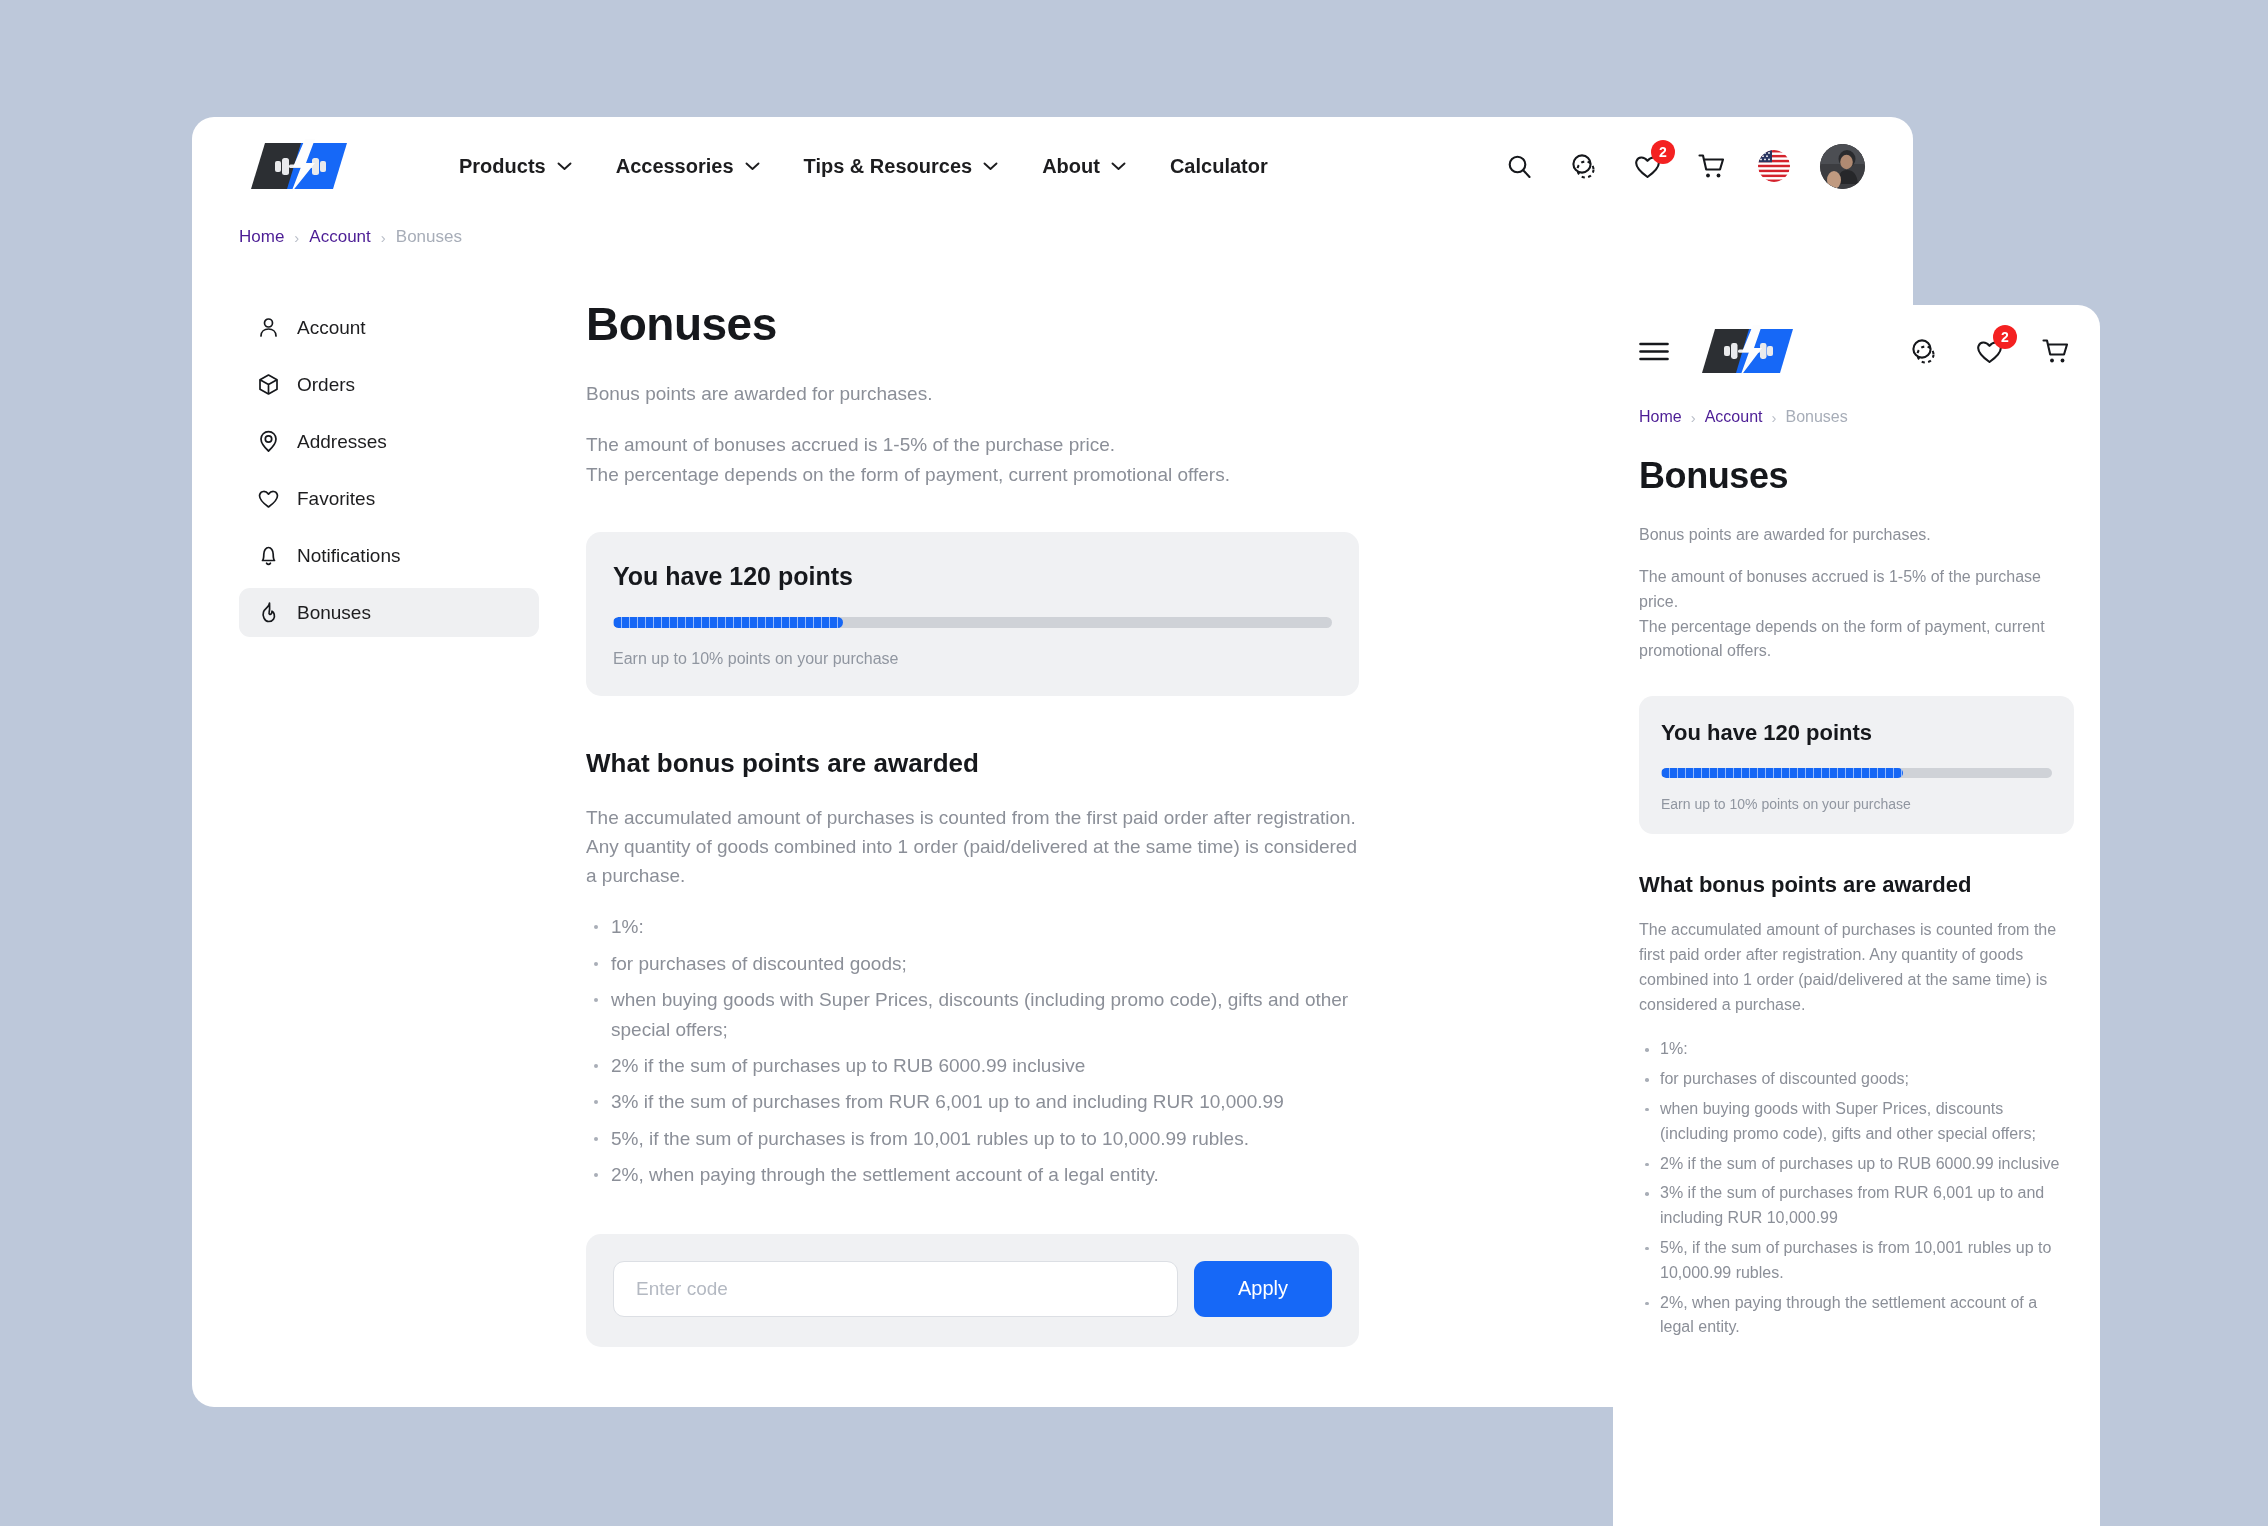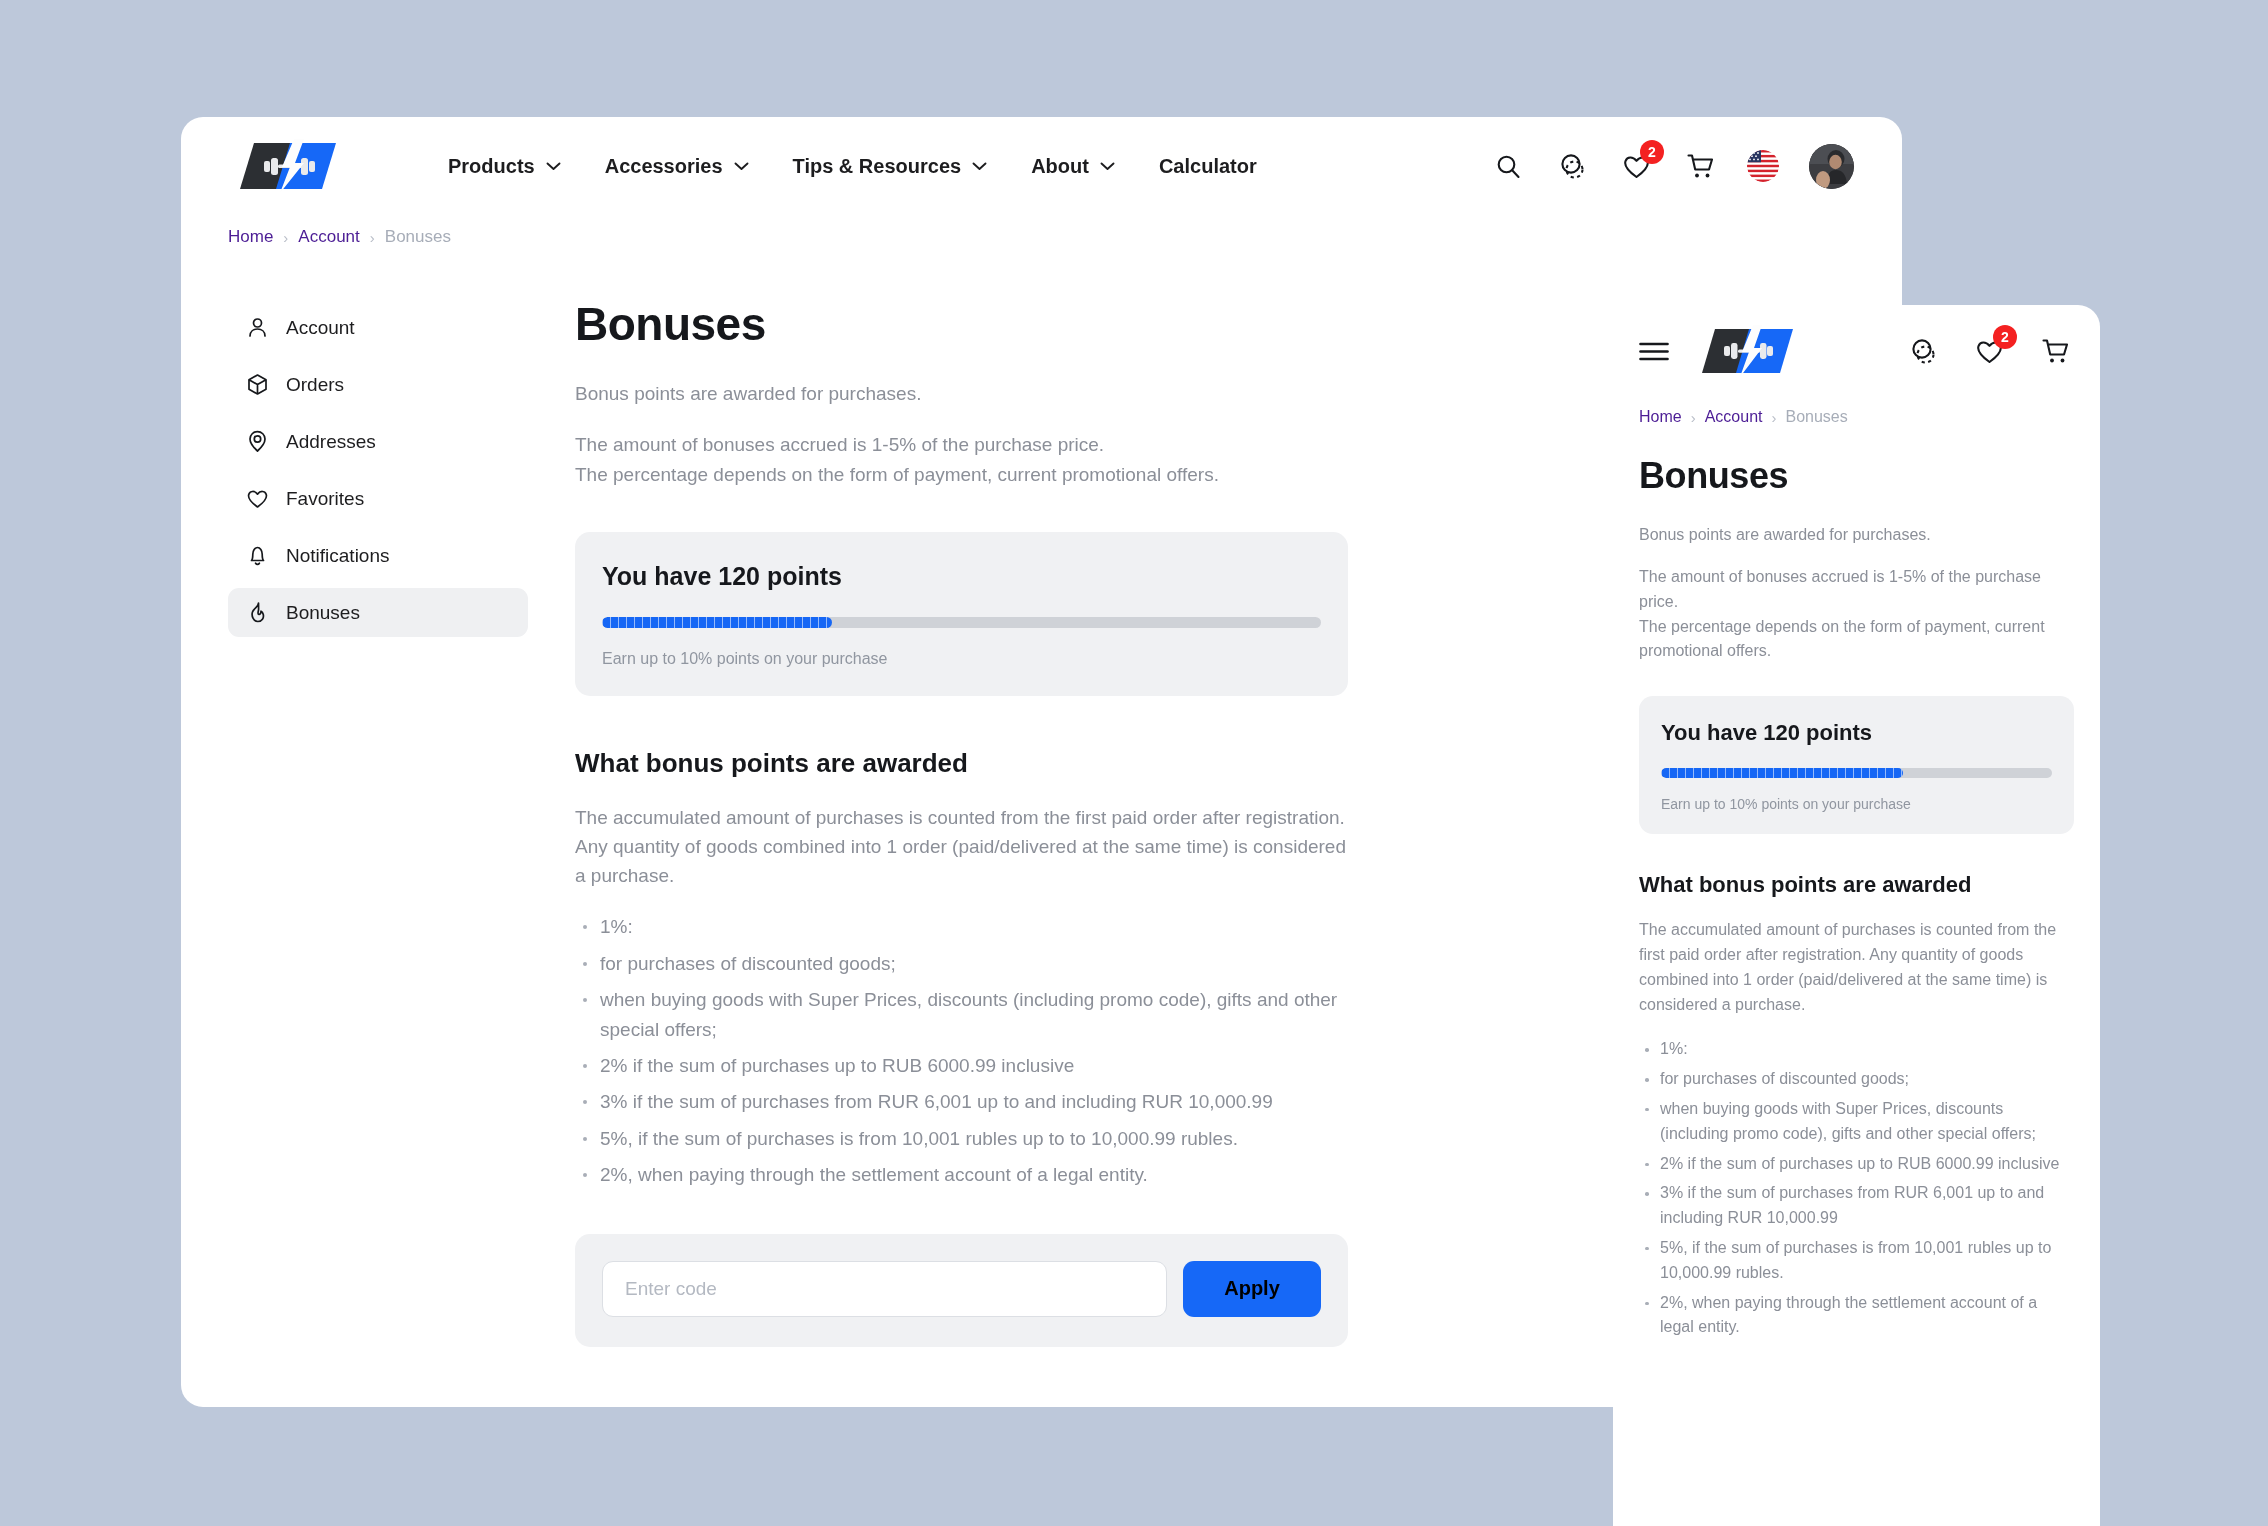--- a/index.html
+++ b/index.html
@@ -6,21 +6,21 @@
   html, body {
     width: 2268px; height: 1526px;
     background: #bdc8da;
     font-family: "Liberation Sans", sans-serif;
     overflow: hidden;
   }
   .stage { position: relative; width: 2268px; height: 1526px; }
 
   
   .desktop {
-    position: absolute; left: 181px; top: 117px;
+    position: absolute; left: 192px; top: 117px;
     width: 1721px; height: 1290px;
     background: #ffffff;
     border-radius: 22px;
     overflow: hidden;
   }
   .dk-header {
     height: 98px; display: flex; align-items: center;
     padding: 0 48px 0 47px;
   }
   .logo { width: 122px; height: 62px; flex: none; }
@@ -115,21 +115,21 @@
   }
   .promo-row { display: flex; gap: 16px; align-items: flex-start; }
   .code-input {
     flex: 1; height: 56px; border: 1px solid #dcdfe4; border-radius: 11px;
     background: #fff; padding: 0 22px; font-size: 19px; color: #16181c;
     font-family: "Liberation Sans", sans-serif; outline: none;
   }
   .code-input::placeholder { color: #b4b9c2; }
   .apply-btn {
     width: 138px; height: 56px; border: 0; border-radius: 11px;
-    background: #1668f7; color: #000000; font-size: 20px; font-weight: bold;
+    background: #1668f7; color: #ffffff; font-size: 20px; font-weight: normal;
     cursor: pointer; font-family: "Liberation Sans", sans-serif;
   }
   .promo-note { margin-top: 22px; font-size: 16px; color: #9096a0; line-height: 1.55; }
 
   
   .mobile {
     position: absolute; left: 1613px; top: 305px;
     width: 487px; height: 1221px;
     background: #fff; border-radius: 22px 22px 0 0;
     overflow: hidden;

